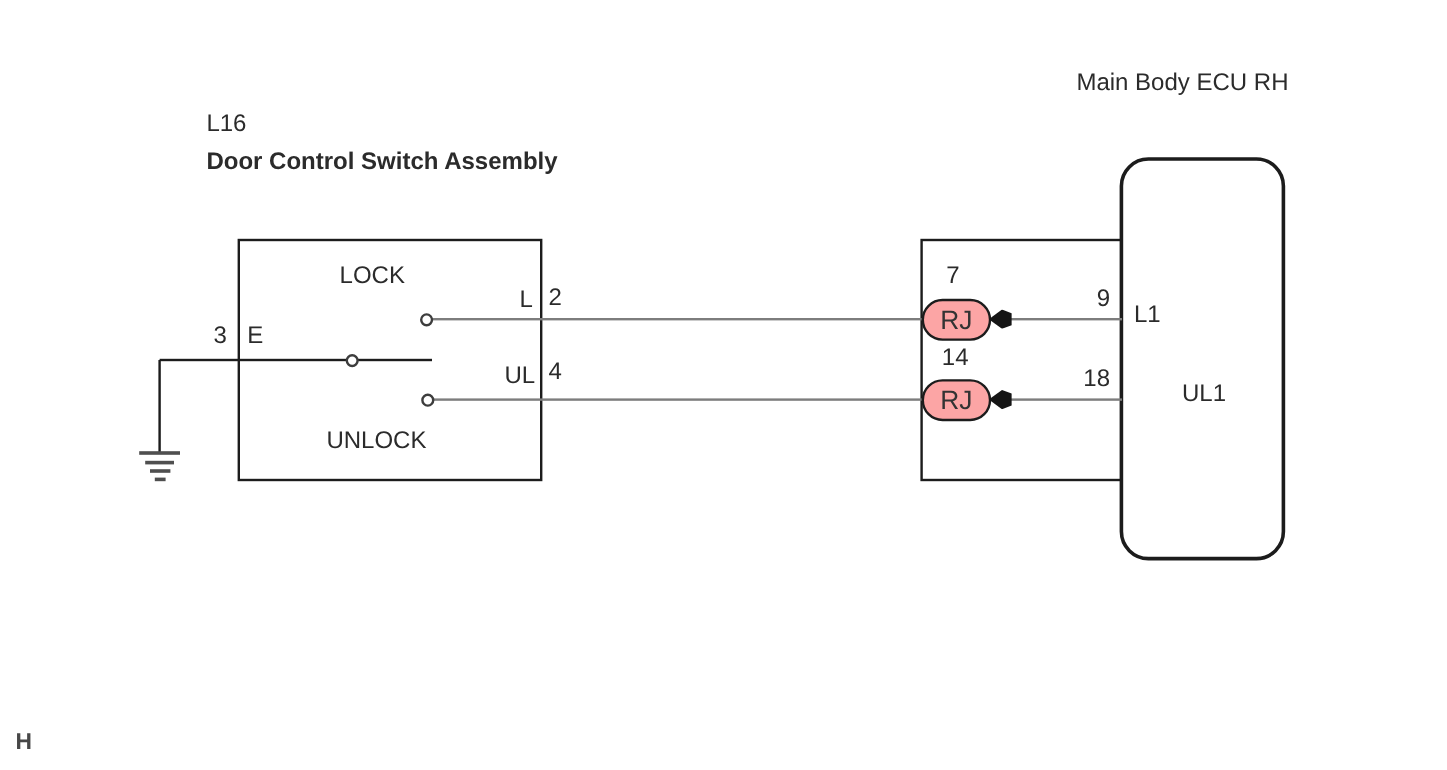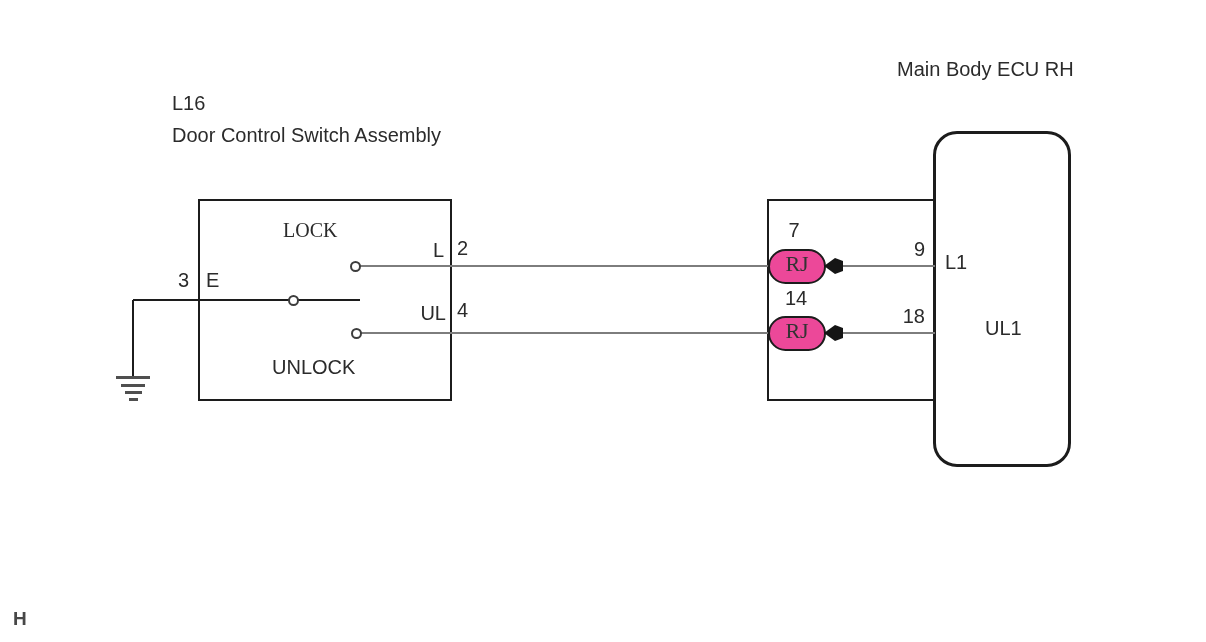--- a/index.html
+++ b/index.html
@@ -42,45 +42,44 @@
     border:2px solid #3d3d3d;
     border-radius:50%;
     background:#ffffff;
     z-index:3;
   }
   .rj{
     position:absolute;
     width:58px;height:35px;
     border:2px solid #1c1c1c;
     border-radius:18px;
-    background:#ec4899;
+    background:#fca5a5;
     box-sizing:border-box;
-    display:flex;align-items:flex-start;justify-content:center;
+    display:flex;align-items:center;justify-content:center;
     font-size:22px;color:#333333;
     z-index:2;
-    font-family:Liberation Serif, serif;
   }
   .arrow{position:absolute;z-index:3;}
   .gline{position:absolute;height:3px;background:#4f4f4f;z-index:1;}
   .corner-mark{
     position:absolute;
     font-size:19px;font-weight:bold;color:#474747;
   }
 </style>
 </head>
 <body>
 
 <div class="stage">
 
   <div class="lbl" style="left:172px;top:92px;">L16</div>
-  <div class="lbl" style="left:172px;top:124px;">Door Control Switch Assembly</div>
+  <div class="lbl" style="left:172px;top:124px;font-weight:bold;">Door Control Switch Assembly</div>
   <div class="lbl" style="left:897px;top:58px;">Main Body ECU RH</div>
 
   <div class="box" style="left:198px;top:199px;width:254px;height:202px;"></div>
-  <div class="lbl" style="left:283px;top:219px;font-family:Liberation Serif, serif;">LOCK</div>
+  <div class="lbl" style="left:283px;top:219px;">LOCK</div>
   <div class="lbl" style="left:272px;top:340px;margin-top:16px;">UNLOCK</div>
 
   <div class="lbl r" style="left:164px;top:269px;width:25px;">3</div>
   <div class="lbl" style="left:206px;top:269px;">E</div>
   <div class="lbl r" style="left:414px;top:239px;width:30px;">L</div>
   <div class="lbl" style="left:457px;top:237px;">2</div>
   <div class="lbl r" style="left:404px;top:302px;width:42px;">UL</div>
   <div class="lbl" style="left:457px;top:299px;">4</div>
 
   <div class="wire black" style="left:133px;top:299px;width:157px;"></div>

